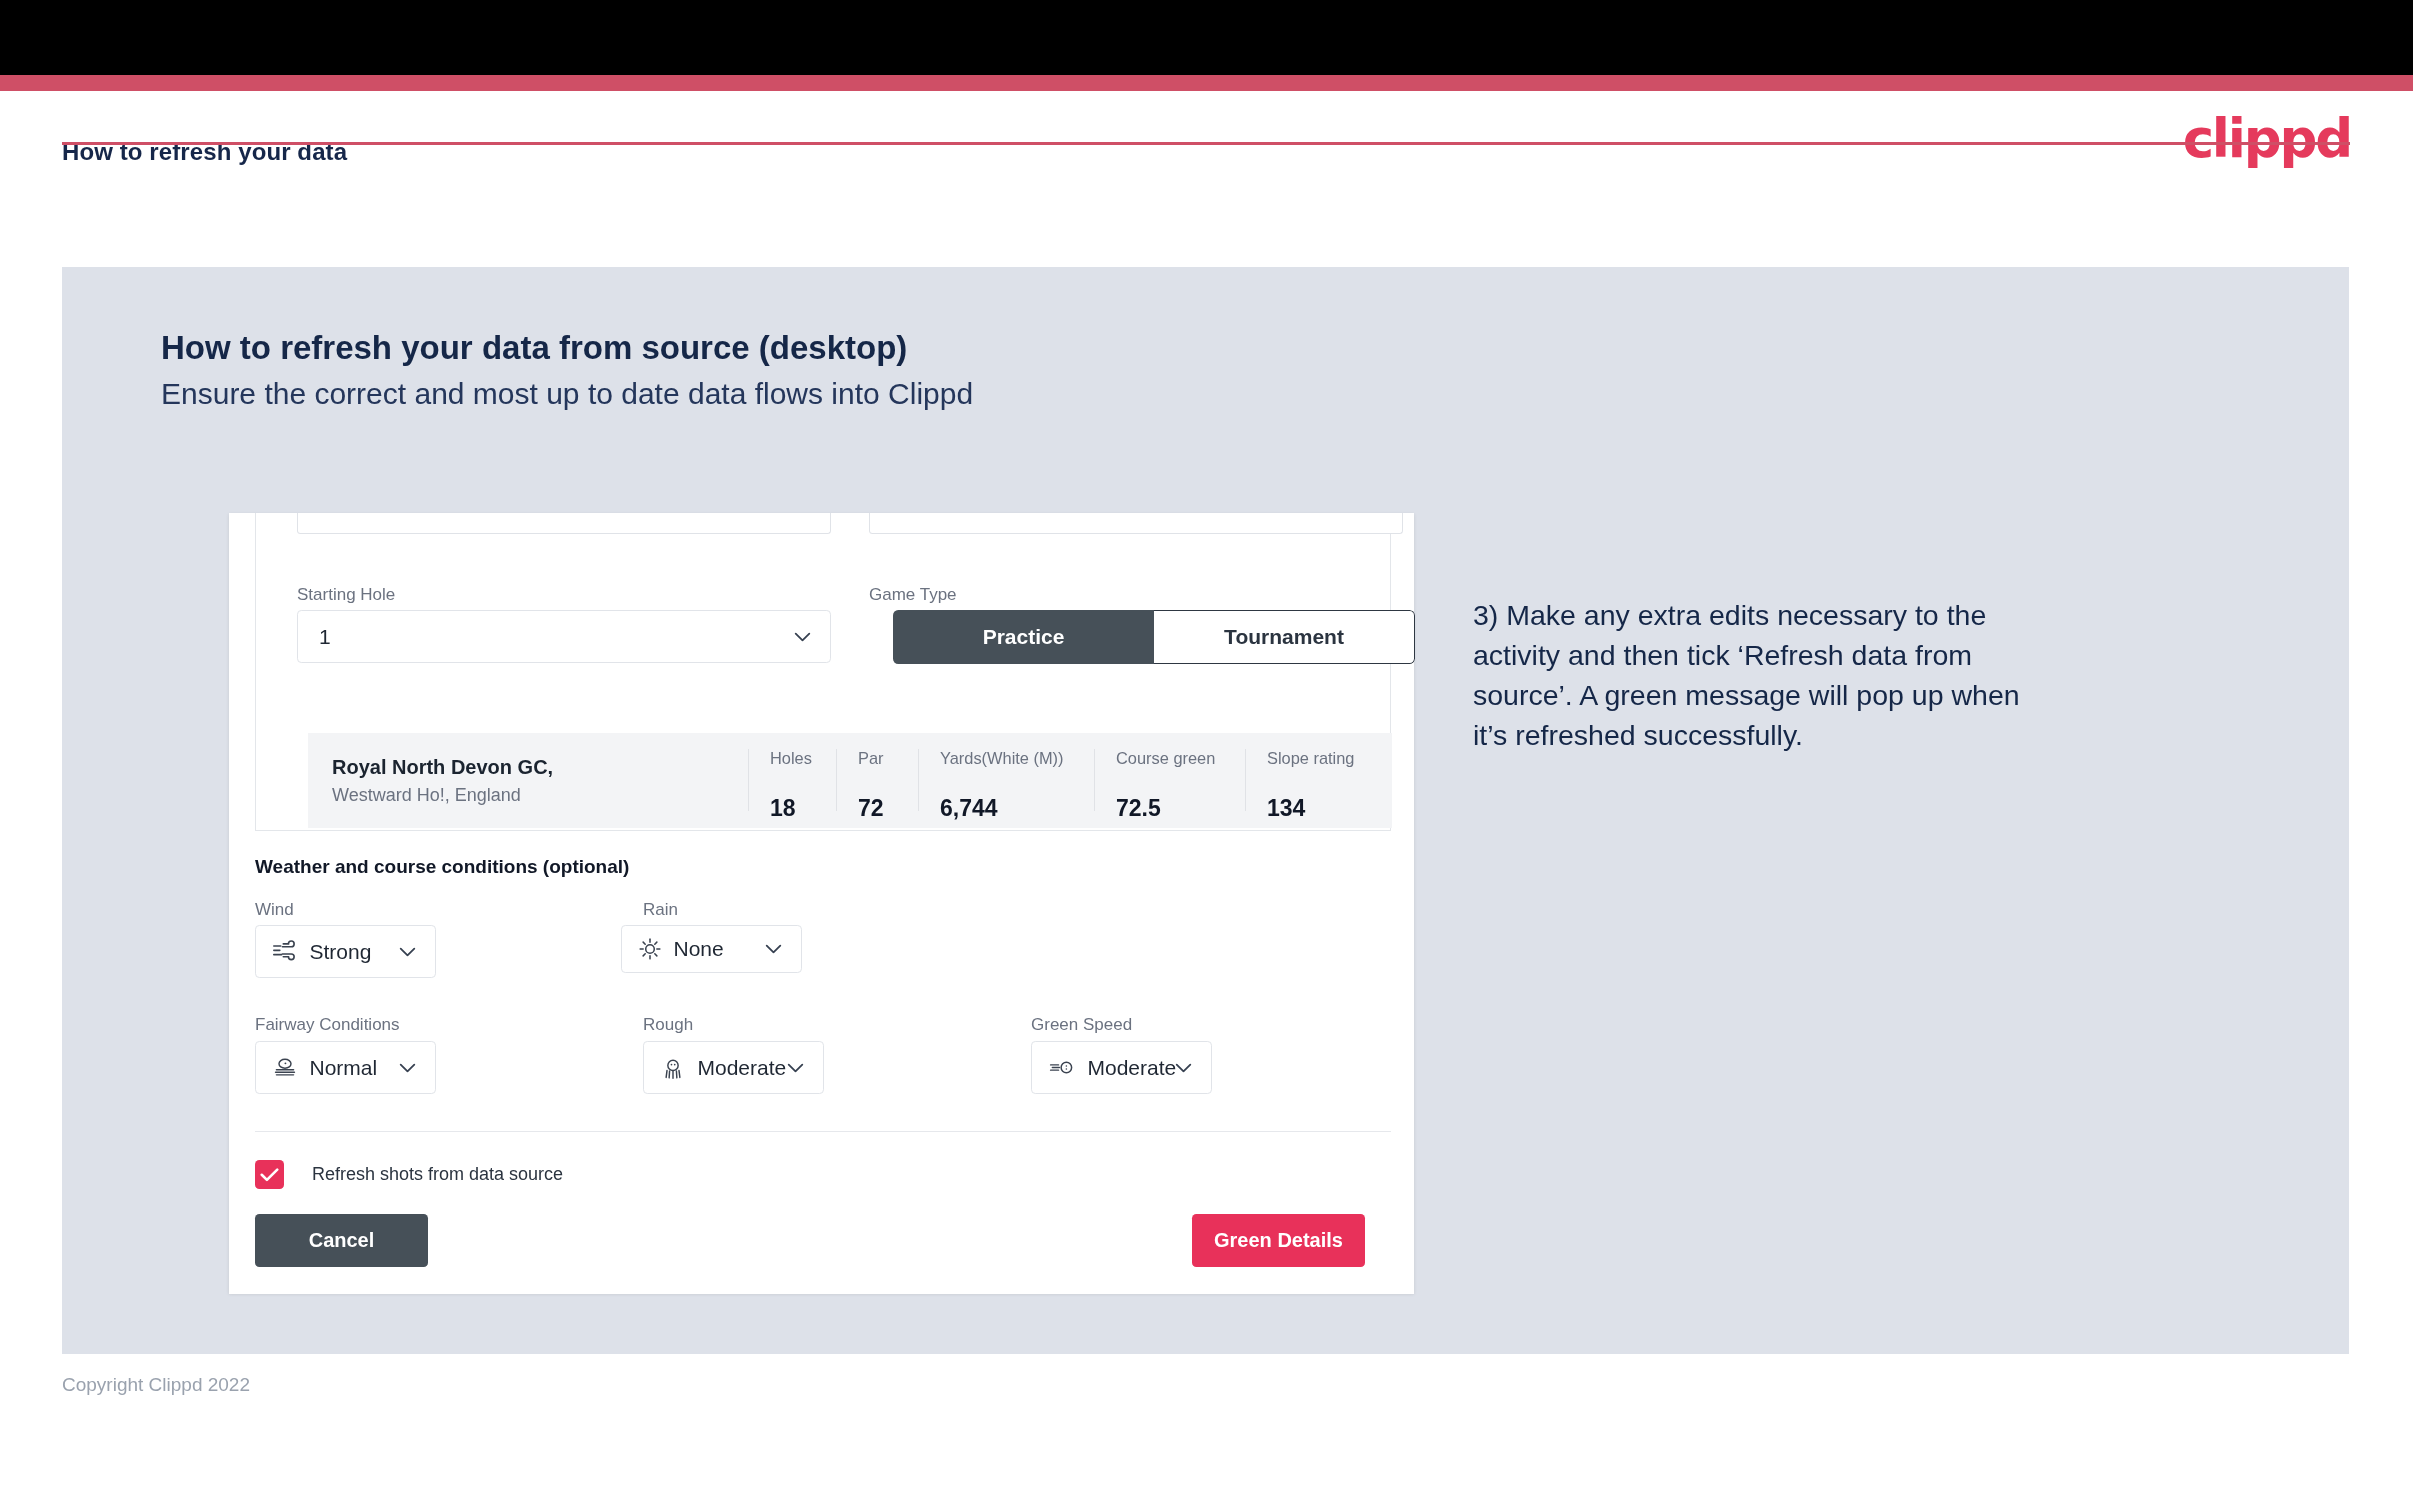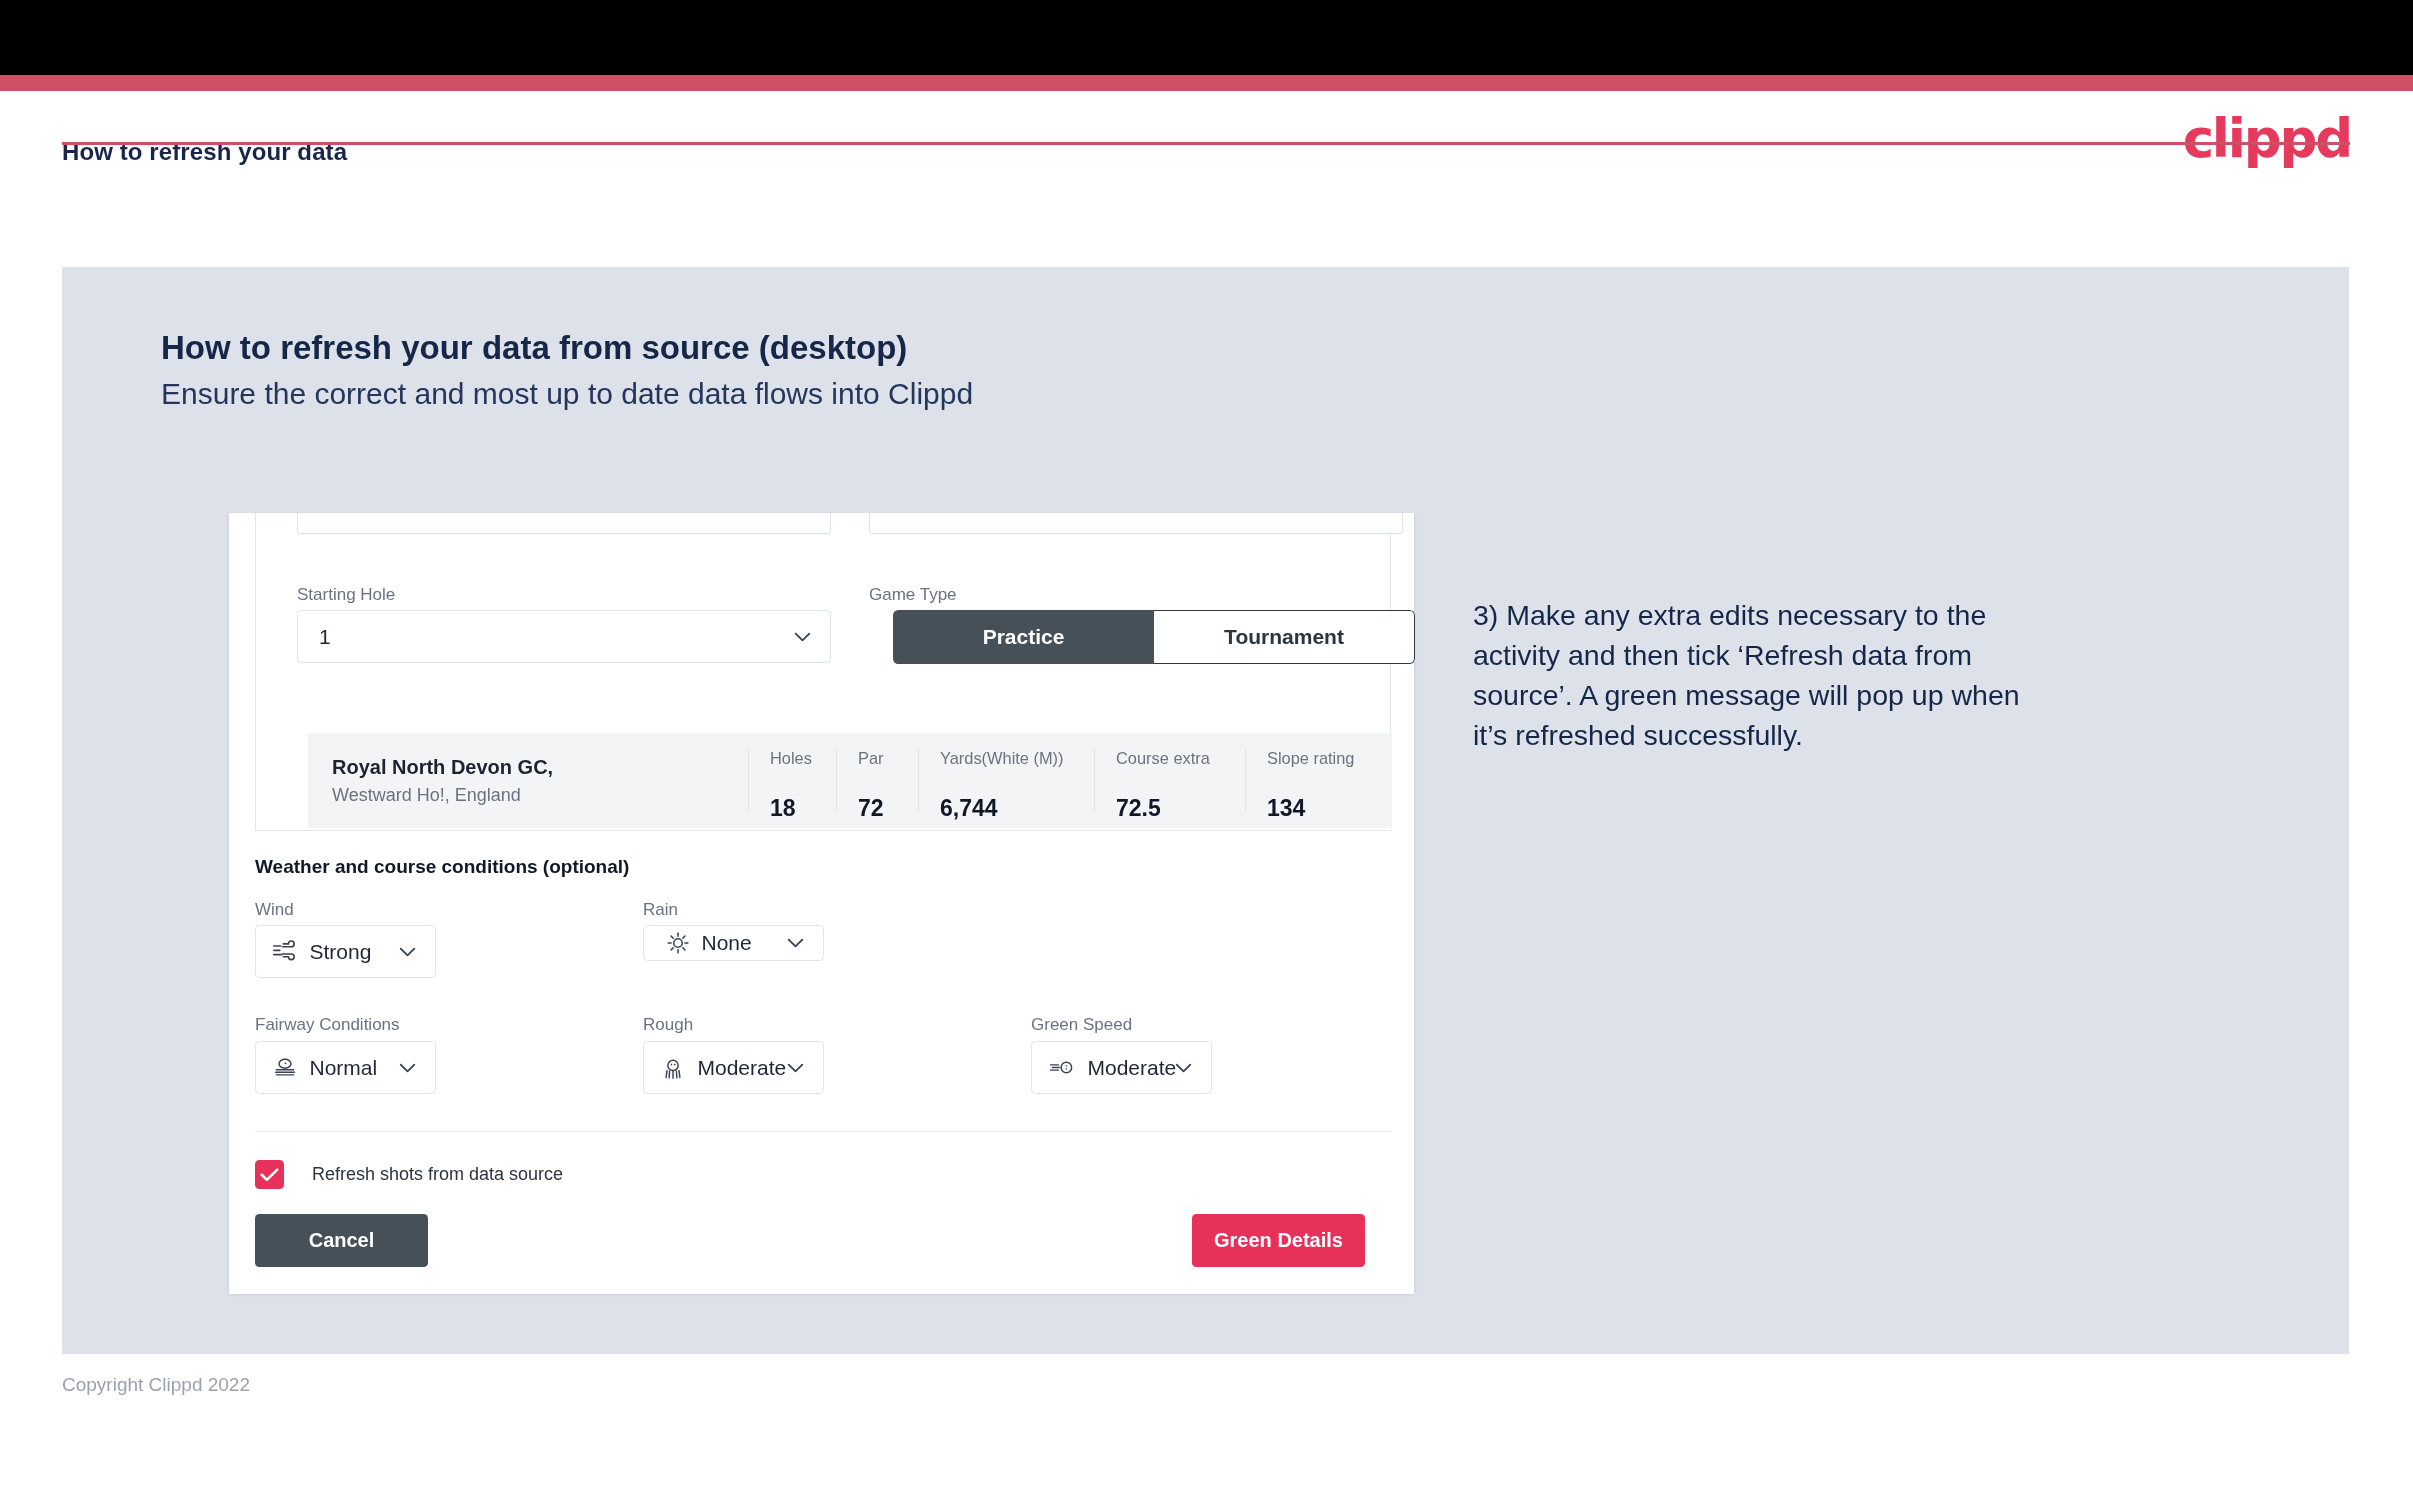--- a/index.html
+++ b/index.html
@@ -273,21 +273,21 @@
         </div>
         <div class="stat" style="left:528px;">
           <div class="stat-label">Par</div>
           <div class="stat-value">72</div>
         </div>
         <div class="stat" style="left:610px;">
           <div class="stat-label">Yards(White (M))</div>
           <div class="stat-value">6,744</div>
         </div>
         <div class="stat" style="left:786px;">
-          <div class="stat-label">Course extra</div>
+          <div class="stat-label">Course green</div>
           <div class="stat-value">72.5</div>
         </div>
         <div class="stat" style="left:937px;">
           <div class="stat-label">Slope rating</div>
           <div class="stat-value">134</div>
         </div>
       </div>
     </div>
 
     <div class="section-title">Weather and course conditions (optional)</div>
@@ -303,21 +303,21 @@
           <path d="M13 19.5 h6 a3.3 3.3 0 1 0 3.3 -3.3 H12"></path>
         </g>
       </svg>
       <span class="select-value" style="margin-left:12px">Strong</span>
       <svg class="chev" viewBox="0 0 20 12">
         <path d="M2 2 L10 10 L18 2" fill="none" stroke="#374151" stroke-width="2.1" stroke-linecap="round" stroke-linejoin="round"></path>
       </svg>
     </div>
 
     <div class="field-label" style="left:414px; top:387px;">Rain</div>
-    <div class="select-box" style="left:414px; top:412px; width:181px; height:36px;padding-left:6px;">
+    <div class="select-box" style="left:392px; top:412px; width:181px; height:48px;">
       <svg width="24" height="24" viewBox="0 0 28 28" style="margin-left:15.5px">
         <g fill="none" stroke="#3b4350" stroke-width="1.8" stroke-linecap="round">
           <circle cx="14" cy="14" r="5"></circle>
           <path d="M14 2.5 V6"></path>
             <path d="M14 22 V25.5"></path>
           <path d="M2.5 14 H6"></path>
             <path d="M22 14 H25.5"></path>
           <path d="M6 6 L8.4 8.4"></path>
             <path d="M19.6 19.6 L22 22"></path>
           <path d="M22 6 L19.6 8.4"></path>

